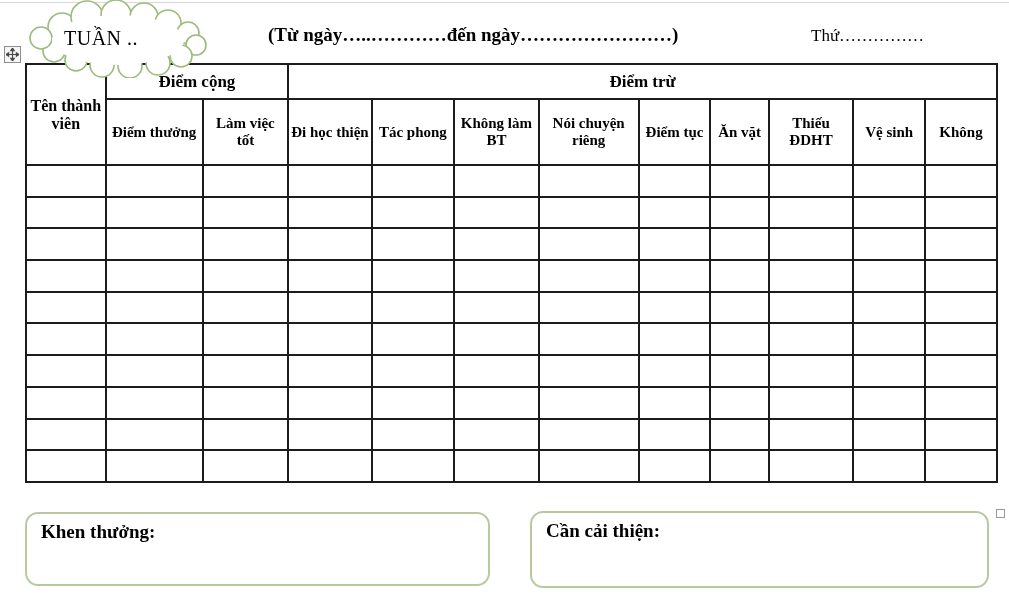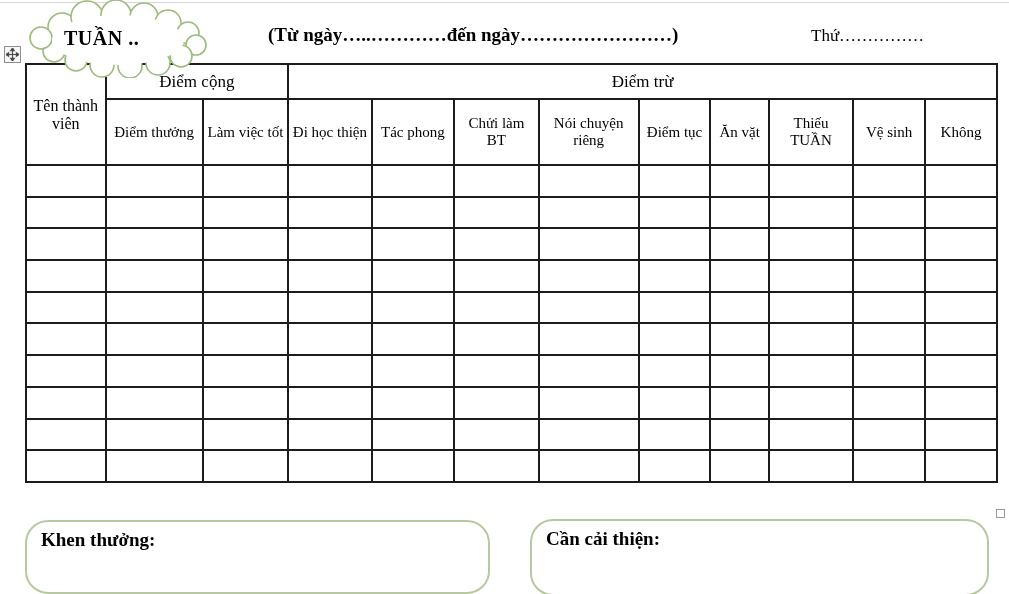--- a/index.html
+++ b/index.html
@@ -6,39 +6,39 @@
   body { background:#ffffff; font-family:"Liberation Serif", serif; color:#000; }
   .page { position:relative; width:1009px; height:594px; background:#fff; overflow:hidden; }
   .page-top-edge { position:absolute; left:0; top:2px; width:100%; height:1px; background:#d9d9d9; }
 
   
   .move-handle { position:absolute; left:4px; top:46px; width:17px; height:17px;
     border:1px solid #8f8f8f; background:#f6f6f6; display:flex; align-items:center; justify-content:center; z-index:3; }
 
   
   .cloud-wrap { position:absolute; left:22px; top:0; width:198px; height:78px; z-index:2; }
-  .cloud-label { position:absolute; left:64px; top:27px; font-size:20px; font-weight:bold; z-index:3; letter-spacing:0.5px; }
+  .cloud-label { position:absolute; left:64px; top:27px; font-size:20px; font-weight:normal; z-index:3; letter-spacing:0.5px; }
 
   
   .date-line { position:absolute; left:236px; top:24px; font-size:19px; font-weight:bold; z-index:1;margin-left:32px; }
   .weekday  { position:absolute; left:811px; top:26px; font-size:17px; z-index:1; }
 
   
   table.score { position:absolute; left:25px; top:63px; width:973px;
     border-collapse:collapse; table-layout:fixed; z-index:1; }
   table.score th, table.score td { border:2px solid #1c1c1c; padding:1px 2px; }
-  thead th { font-weight:normal; vertical-align:middle;margin-top:24px; }
+  thead th { font-weight:bold; vertical-align:middle;margin-top:24px; }
   tr.group-row th { font-size:17px; height:35px; }
   tr.group-row th.member-head { font-size:16px; line-height:1.1; }
   tr.sub-row th { font-size:15px; line-height:1.12; height:66px; }
   tbody td { height:31.7px; background:#fff; }
 
   
-  .note-box { position:absolute; background:#fff; border:2.5px solid #b8c9a0; border-radius:23px;
-    font-size:19px; font-weight:bold; padding:7px 14px; z-index:2;margin-top:8px; }
+  .note-box { position:absolute; background:#fff; border:2.5px solid #b8c9a0; border-radius:13px;
+    font-size:19px; font-weight:bold; padding:7px 14px; z-index:2; }
   .note-left  { left:25px;  top:512px; width:465px; height:74px; }
   .note-right { left:530px; top:511px; width:459px; height:77px; }
 
   
   .resize-handle { position:absolute; left:996px; top:509px; width:9px; height:9px;
     border:1px solid #9a9a9a; background:#fff; z-index:3; }
 </style>
 </head>
 <body>
 
@@ -103,25 +103,25 @@
       <tr class="group-row">
         <th class="member-head" rowspan="2">Tên thành viên</th>
         <th colspan="2">Điểm cộng</th>
         <th colspan="9">Điểm trừ</th>
       </tr>
       <tr class="sub-row">
         <th>Điểm thưởng</th>
         <th>Làm việc tốt</th>
         <th>Đi học thiện</th>
         <th>Tác phong</th>
-        <th>Chửi làm BT</th>
+        <th>Không làm BT</th>
         <th>Nói chuyện riêng</th>
         <th>Điểm tục</th>
         <th>Ăn vặt</th>
-        <th>Thiếu TUẦN</th>
+        <th>Thiếu ĐDHT</th>
         <th>Vệ sinh</th>
         <th>Không</th>
       </tr>
     </thead>
     <tbody>
         <tr>
           <td></td>
           <td></td>
           <td></td>
           <td></td>

